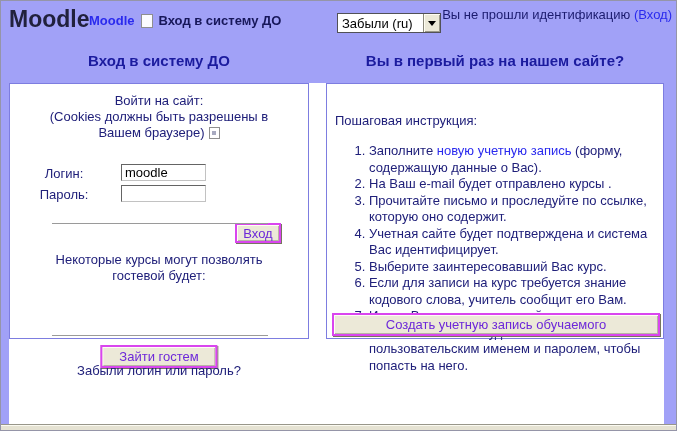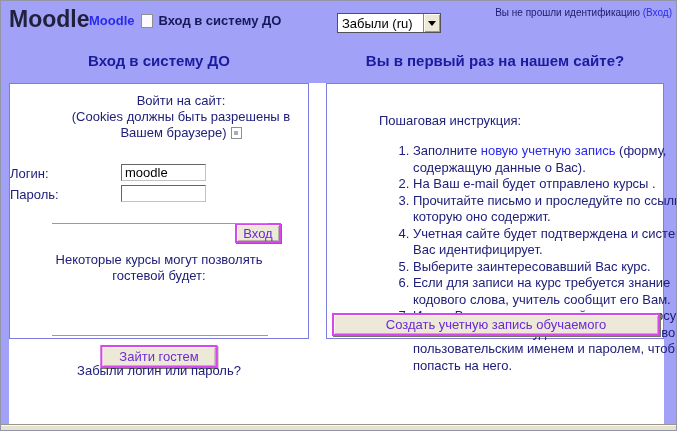--- a/index.html
+++ b/index.html
@@ -23,45 +23,45 @@
                  background:#fff; border:1px solid #515157; display:flex; align-items:stretch;
                  cursor:default; }
   .lang-select .val { flex:1; font-size:13px; color:#000; padding:2px 0 0 4px;
                       white-space:nowrap; overflow:hidden; }
   .dd-btn { width:17px; background:#ece9d8; border-left:1px solid #8a887a;
             box-shadow: inset 1px 1px 0 #fffdf2, inset -1px -1px 0 #9a9889;
             display:flex; align-items:center; justify-content:center; }
   .dd-arrow { width:0; height:0; border-left:4px solid transparent;
               border-right:4px solid transparent; border-top:5px solid #000; }
 
-  .auth-status { position:absolute; right:4px; top:6px; font-size:10px; color:#1b1b6e; }
+  .auth-status { position:absolute; right:4px; top:6px; font-size:13px; color:#1b1b6e; }
   .auth-status .link { cursor:pointer; }
   .link { color:#2a2aee; }
 
   
   .col-heading { position:absolute; top:51px; font-size:15px; font-weight:bold;
                  color:#1b1b9e; text-align:center; }
   .col-heading.left  { left:8px;   width:300px; }
   .col-heading.right { left:325px; width:338px; }
 
   
   .content-bg { position:absolute; left:8px; top:82px; width:655px; height:342px; background:#fff; }
-  .box { position:absolute; top:82px; height:256px; background:#fff; border:1px solid #7d7de0;padding-left:44px; }
+  .box { position:absolute; top:82px; height:256px; background:#fff; border:1px solid #7d7de0; }
   .login-box  { left:8px;   width:300px; color:#20207a; font-size:13px; line-height:16px;
                 text-align:center; }
   .signup-box { left:325px; width:338px; color:#20207a; font-size:13px; line-height:16.5px; }
 
   .login-intro { margin-top:9px; }
   .help-icon { display:inline-block; width:11px; height:12px; border:1px solid #8f8f8f;
                background:#fff; vertical-align:-2px; margin-left:4px; position:relative;
                cursor:pointer; }
   .help-icon::after { content:""; position:absolute; left:2px; top:3px; width:4px; height:4px;
                       background:#a8aac0; }
 
-  .form-label { position:absolute; left:0; width:108px; text-align:left; color:#20207a; }
+  .form-label { position:absolute; left:0; width:108px; text-align:center; color:#20207a; }
   .lbl-login { top:82px; }
   .lbl-pass  { top:103px; }
   .inp { position:absolute; left:111px; width:85px; height:17px; background:#fff;
          border:1px solid #646464; border-right-color:#c2c2c2; border-bottom-color:#c2c2c2;
          font:13px "Liberation Sans", sans-serif; color:#000; padding:0 3px; }
   .inp-login { top:80px; }
   .inp-pass  { top:101px; }
 
   .btn { background:#ece9d8; border:2px solid #d946ef;
          box-shadow: inset 1px 1px 0 #fffdf4, inset -1px -1px 0 #b8b5a4, 1px 1px 0 #77755f;

